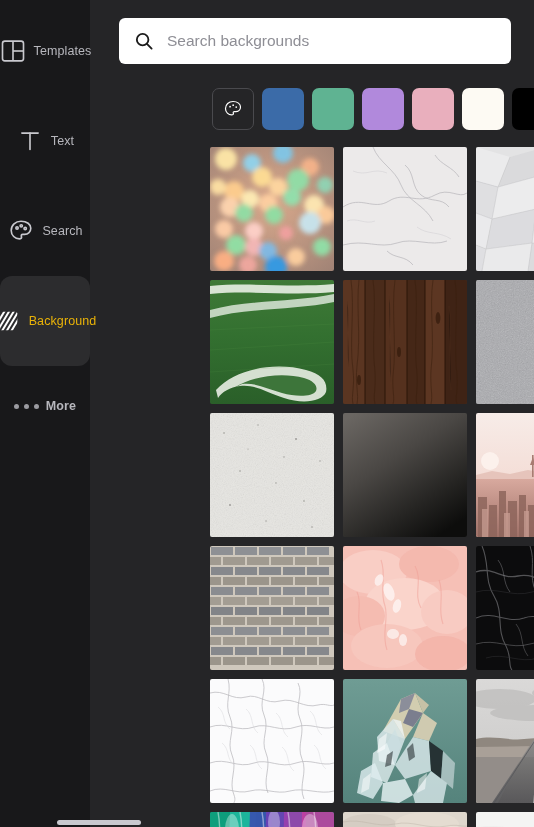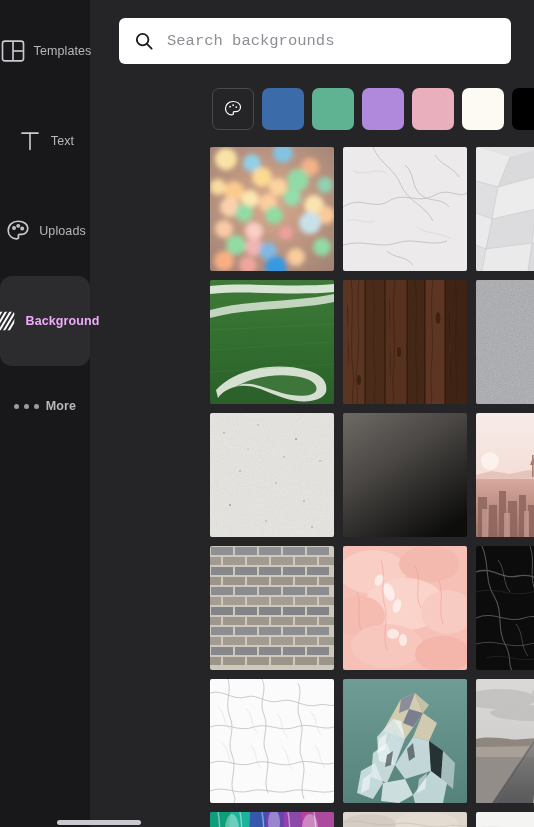--- a/index.html
+++ b/index.html
@@ -56,22 +56,22 @@
     color: #b7b7bd;
     white-space: nowrap;
   }
 
   .rail-item.active {
     background: #2c2c2e;
     border-radius: 12px;
     color: #ffffff;
   }
   .rail-item.active .rail-label {
-    color: #f0abfc;
-    font-weight: bold;
+    color: #eab308;
+    font-weight: normal;
   }
 
   .rail-item.more { height: 80px; font-weight: bold; }
   .dots {
     display: flex;
     gap: 5px;
     align-items: center;
     height: 28px;
   }
   .dots i {
@@ -105,21 +105,21 @@
     padding: 0 14px;
     gap: 12px;
   }
   .search-icon { width: 22px; height: 22px; flex: 0 0 22px; line-height: 0; }
   .search-icon svg { display: block; width: 22px; height: 22px; }
   .search-input {
     flex: 1 1 auto;
     border: 0;
     outline: none;
     background: transparent;
-    font-family: Liberation Mono, monospace;
+    font-family: Liberation Sans, sans-serif;
     font-size: 15.5px;
     color: #2b2b2b;
     height: 100%;
   }
   .search-input::placeholder { color: #8e8e95; }
 
   
   .swatches {
     position: absolute;
     left: 122px;
@@ -215,21 +215,21 @@
 
     <div class="rail-item">
       <span class="rail-icon">
         <svg viewBox="0 0 24 24" fill="none" stroke="#c9c9cf" stroke-width="1.4">
           <path d="M12 3.6c-4.7 0-8.4 3.5-8.4 7.9 0 4.3 3.3 7.2 7 7.2 1.3 0 1.9-.6 1.9-1.4 0-.5-.3-.8-.3-1.3 0-.6.5-1.1 1.2-1.1h1.7c3 0 5.3-2.3 5.3-5.2 0-3.4-3.3-6.1-8.4-6.1z"></path>
           <circle cx="8.6" cy="9.4" r="1"></circle>
           <circle cx="12.2" cy="7.6" r="1"></circle>
           <circle cx="15.6" cy="9.8" r="1"></circle>
         </svg>
       </span>
-      <span class="rail-label">Uploads</span>
+      <span class="rail-label">Search</span>
     </div>
 
     <div class="rail-item active">
       <span class="rail-icon">
         <svg viewBox="0 0 24 24" fill="none">
           <defs>
             <clipPath id="bgclip">
                 <rect x="4" y="4" width="16" height="16" rx="1.5"></rect>
               </clipPath>
           </defs>

